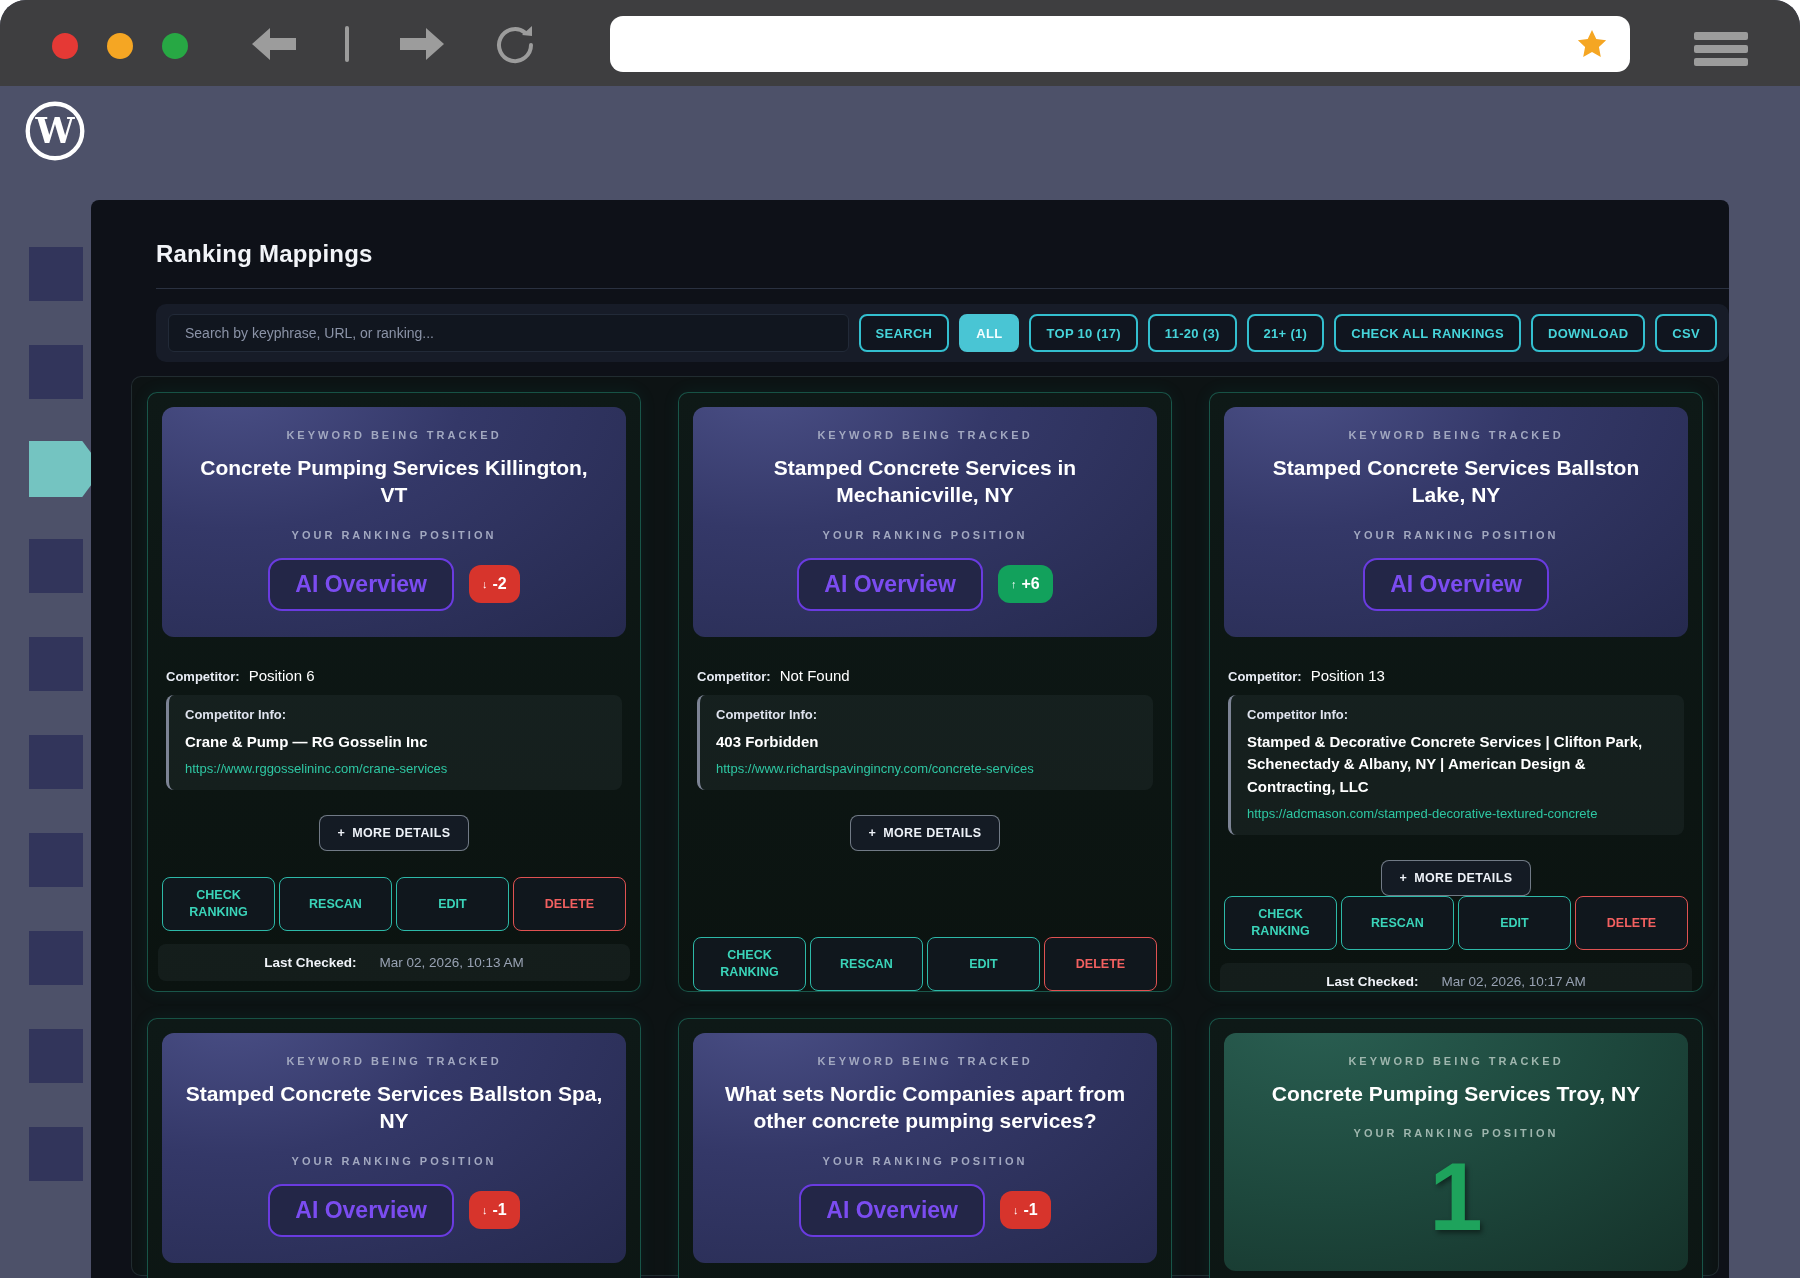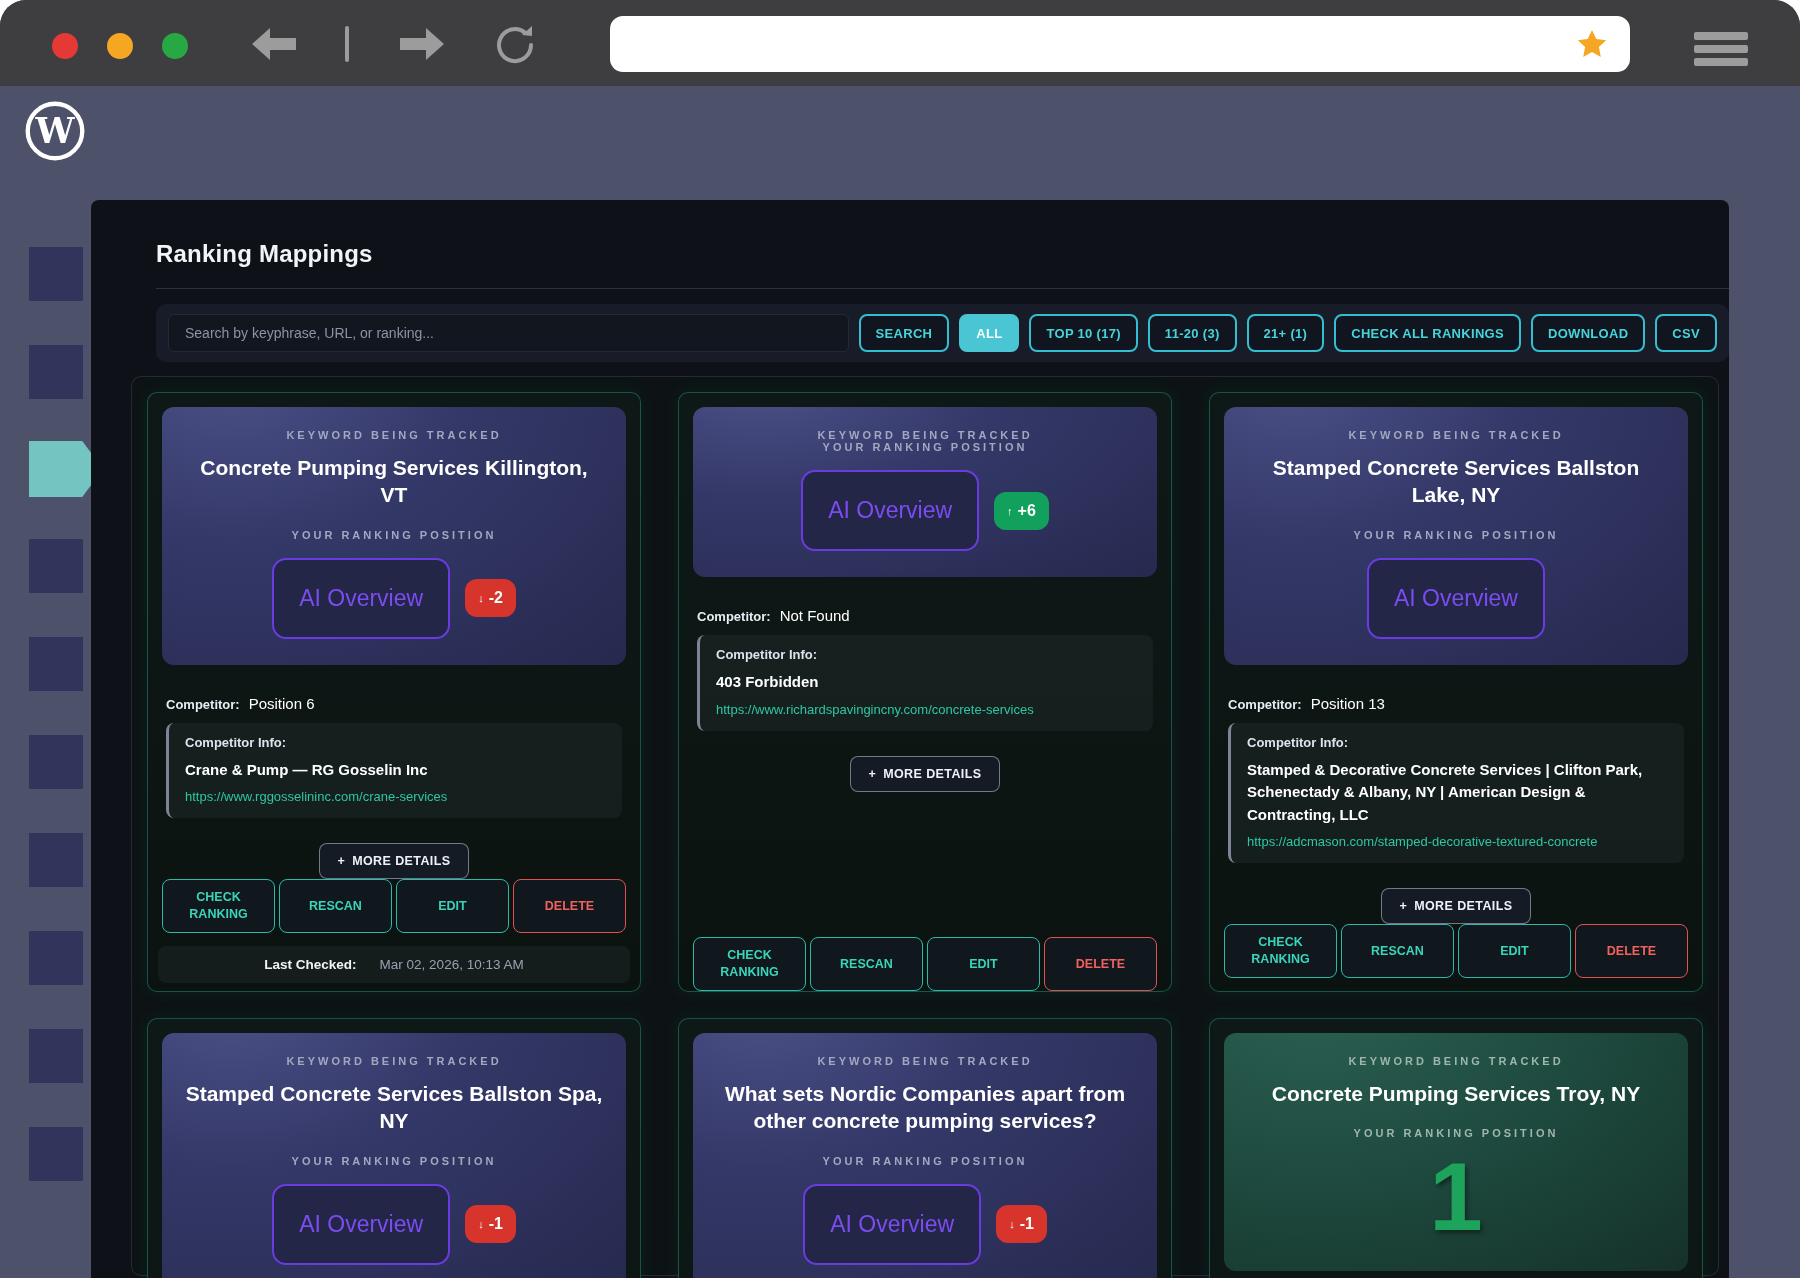--- a/index.html
+++ b/index.html
@@ -40,21 +40,21 @@
   .cards-wrap { margin:14px 0 0 40px; width:1588px; height:900px; border:1px solid rgba(110,130,150,.22); border-radius:10px; padding:15px; background:rgba(12,22,19,.55); }
   .cards-grid { display:grid; grid-template-columns:repeat(3,1fr); gap:26px 37px; }
   .card { height:600px; display:flex; flex-direction:column; background:linear-gradient(180deg,#0e1917,#0b1310); border:1px solid rgba(45,200,170,.35); border-radius:10px; box-shadow:0 0 18px rgba(20,180,150,.08); overflow:hidden; }
 
   .hero { margin:14px; border-radius:12px; padding:22px 22px 26px; text-align:center; background:radial-gradient(120% 150% at 15% -10%, #4a4f86 0%, #343868 42%, #262a4f 100%); }
   .hero.green { background:radial-gradient(120% 150% at 20% -10%, #2a5f52 0%, #1d473c 55%, #153129 100%); }
   .micro-label { font-size:11px; font-weight:bold; letter-spacing:3px; color:#a2a8c0; }
   .hero.green .micro-label { color:#9fb6ae; }
   .keyword { margin:13px auto 20px; color:#ffffff; font-size:21px; font-weight:bold; line-height:1.3; max-width:430px; }
   .pos-row { margin-top:17px; display:flex; justify-content:center; align-items:center; gap:15px; }
-  .ai-btn { background:#232647; border:2px solid #6a3be0; border-radius:14px; padding:25px 25px; color:#7b4cf0; font-weight:normal; font-size:23px; cursor:pointer; }
+  .ai-btn { background:#232647; border:2px solid #6a3be0; border-radius:14px; padding:11px 25px; color:#7b4cf0; font-weight:bold; font-size:23px; cursor:pointer; }
   .badge { border-radius:12px; padding:10px 13px; color:#fff; font-weight:bold; font-size:16px; display:flex; align-items:center; gap:5px; }
   .badge.red { background:#d7342c; }
   .badge.green { background:#12a15c; }
   .badge .arr { font-size:11px; }
   .big-rank { font-size:96px; line-height:1; font-weight:bold; color:#1ea35c; margin-top:10px; text-shadow:2px 3px 5px rgba(0,0,0,.45); }
 
   .comp-row { margin:16px 18px 11px; display:flex; gap:9px; align-items:baseline; }
   .comp-label { color:#e8ecf4; font-size:13px; font-weight:bold; }
   .comp-value { color:#ffffff; font-size:15px; font-weight:normal; }
   .info-box { margin:0 18px; background:rgba(148,163,184,.07); border-left:3px solid #7d8495; border-radius:8px; padding:12px 16px 14px; text-align:left; }
@@ -168,20 +168,21 @@
               <button class="act-btn">CHECK RANKING</button>
               <button class="act-btn">RESCAN</button>
               <button class="act-btn">EDIT</button>
               <button class="act-btn red">DELETE</button>
             </div>
             <div class="card-footer"><span class="lc-label">Last Checked:</span><span class="lc-value">Mar 02, 2026, 10:13 AM</span></div>
           </div>
           <div class="card">
             <div class="hero">
               <div class="micro-label">KEYWORD BEING TRACKED</div>
+              <div class="keyword">Stamped Concrete Services in Mechanicville, NY</div>
               <div class="micro-label">YOUR RANKING POSITION</div>
               <div class="pos-row">
                 <button class="ai-btn">AI Overview</button>
                 <div class="badge green">
                   <span class="arr">↑</span>
                   <span>+6</span>
                 </div>
               </div>
             </div>
             <div class="comp-row">

